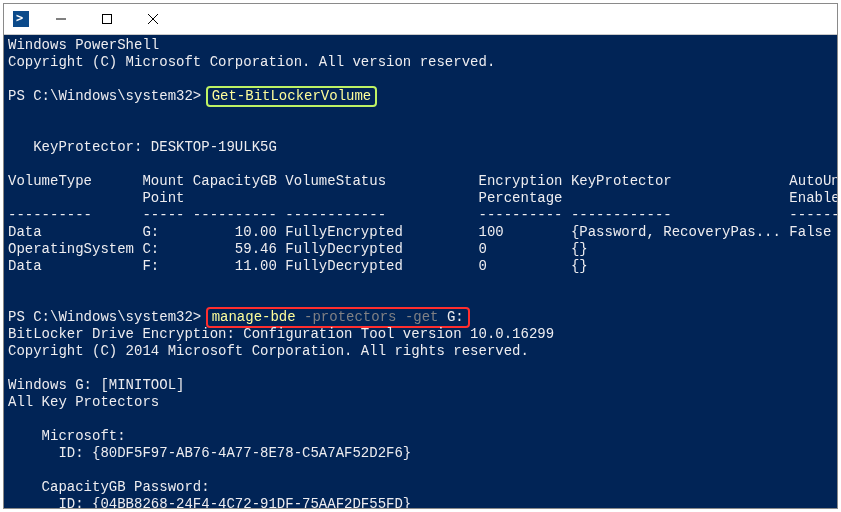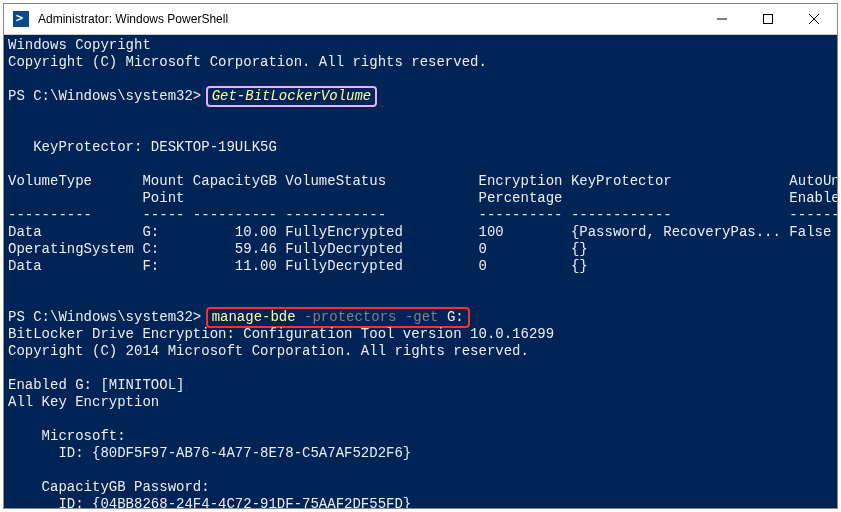--- a/index.html
+++ b/index.html
@@ -61,87 +61,85 @@
     flex: 1;
     background: #012456;
     color: #eeedf0;
     font: 14px/17px Consolas, "Courier New", monospace;
     padding: 2px 4px 4px 4px;
     overflow: hidden;
     white-space: pre;
     position: relative;
   }
   .hl-red {
-    border: 2px solid #f0abfc;
+    border: 2px solid #bef264;
     border-radius: 4px;
     padding: 0 4px;
     display: inline-block;
     margin: -2px 0 -2px -4px;
-    font-style: italic;
   }
   .hl-red2 {
     border: 2px solid #ff2e2e;
     border-radius: 4px;
     padding: 0 4px;
     display: inline-block;
     margin: -2px 0 -2px -4px;
   }
   .grey { color: #808084; }
   .yel  { color: #fefd9a; }
 </style>
 </head>
 <body>
 
 <div class="window">
 
   <div class="titlebar">
     <div class="icon-box">
       <div class="ps-icon"></div>
     </div>
-    <div class="title-text">Administrator: Windows PowerShell</div>
     <div class="win-btn">
       <svg width="10" height="10">
           <line x1="0" y1="5" x2="10" y2="5" stroke="#000" stroke-width="1"></line>
         </svg>
     </div>
     <div class="win-btn">
       <svg width="10" height="10">
           <rect x="0.5" y="0.5" width="9" height="9" fill="none" stroke="#000" stroke-width="1"></rect>
         </svg>
     </div>
     <div class="win-btn">
       <svg width="10" height="10">
           <line x1="0" y1="0" x2="10" y2="10" stroke="#000" stroke-width="1"></line>
           <line x1="10" y1="0" x2="0" y2="10" stroke="#000" stroke-width="1"></line>
         </svg>
     </div>
   </div>
 
-  <div class="client"><span>Windows Copyright</span>
-<span>Copyright (C) Microsoft Corporation. All rights reserved.</span>
+  <div class="client"><span>Windows PowerShell</span>
+<span>Copyright (C) Microsoft Corporation. All version reserved.</span>
 
 <span>PS C:\Windows\system32&gt; </span><span class="hl-red"><span class="yel">Get-BitLockerVolume</span></span>
 
 
 <span>   KeyProtector: DESKTOP-19ULK5G</span>
 
 <span>VolumeType      Mount CapacityGB VolumeStatus           Encryption KeyProtector              AutoUnlock Protection</span>
 <span>                Point                                   Percentage                           Enabled    Status</span>
 <span>----------      ----- ---------- ------------           ---------- ------------              ---------- ----------</span>
 <span>Data            G:         10.00 FullyEncrypted         100        {Password, RecoveryPas... False      On</span>
 <span>OperatingSystem C:         59.46 FullyDecrypted         0          {}                                   Off</span>
 <span>Data            F:         11.00 FullyDecrypted         0          {}                                   Off</span>
 
 
 <span>PS C:\Windows\system32&gt; </span><span class="hl-red2"><span class="yel">manage-bde </span><span class="grey">-protectors -get </span><span>G:</span></span>
 <span>BitLocker Drive Encryption: Configuration Tool version 10.0.16299</span>
 <span>Copyright (C) 2014 Microsoft Corporation. All rights reserved.</span>
 
-<span>Enabled G: [MINITOOL]</span>
-<span>All Key Encryption</span>
+<span>Windows G: [MINITOOL]</span>
+<span>All Key Protectors</span>
 
 <span>    Microsoft:</span>
 <span>      ID: {80DF5F97-AB76-4A77-8E78-C5A7AF52D2F6}</span>
 
 <span>    CapacityGB Password:</span>
 <span>      ID: {04BB8268-24F4-4C72-91DF-75AAF2DF55FD}</span>
 
 
 
 

